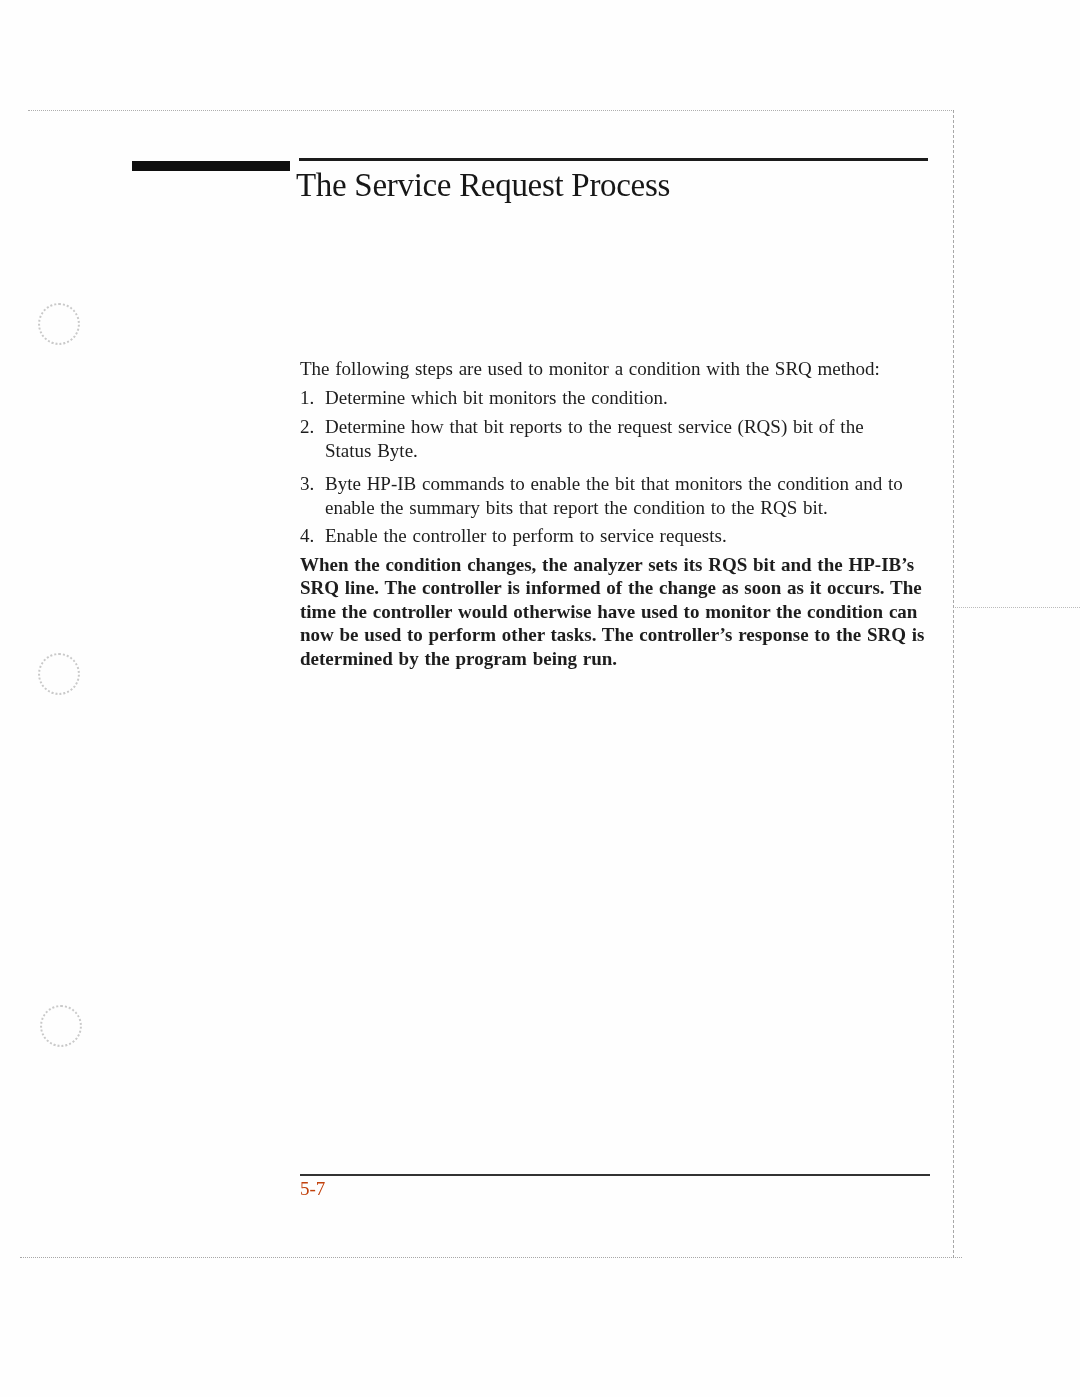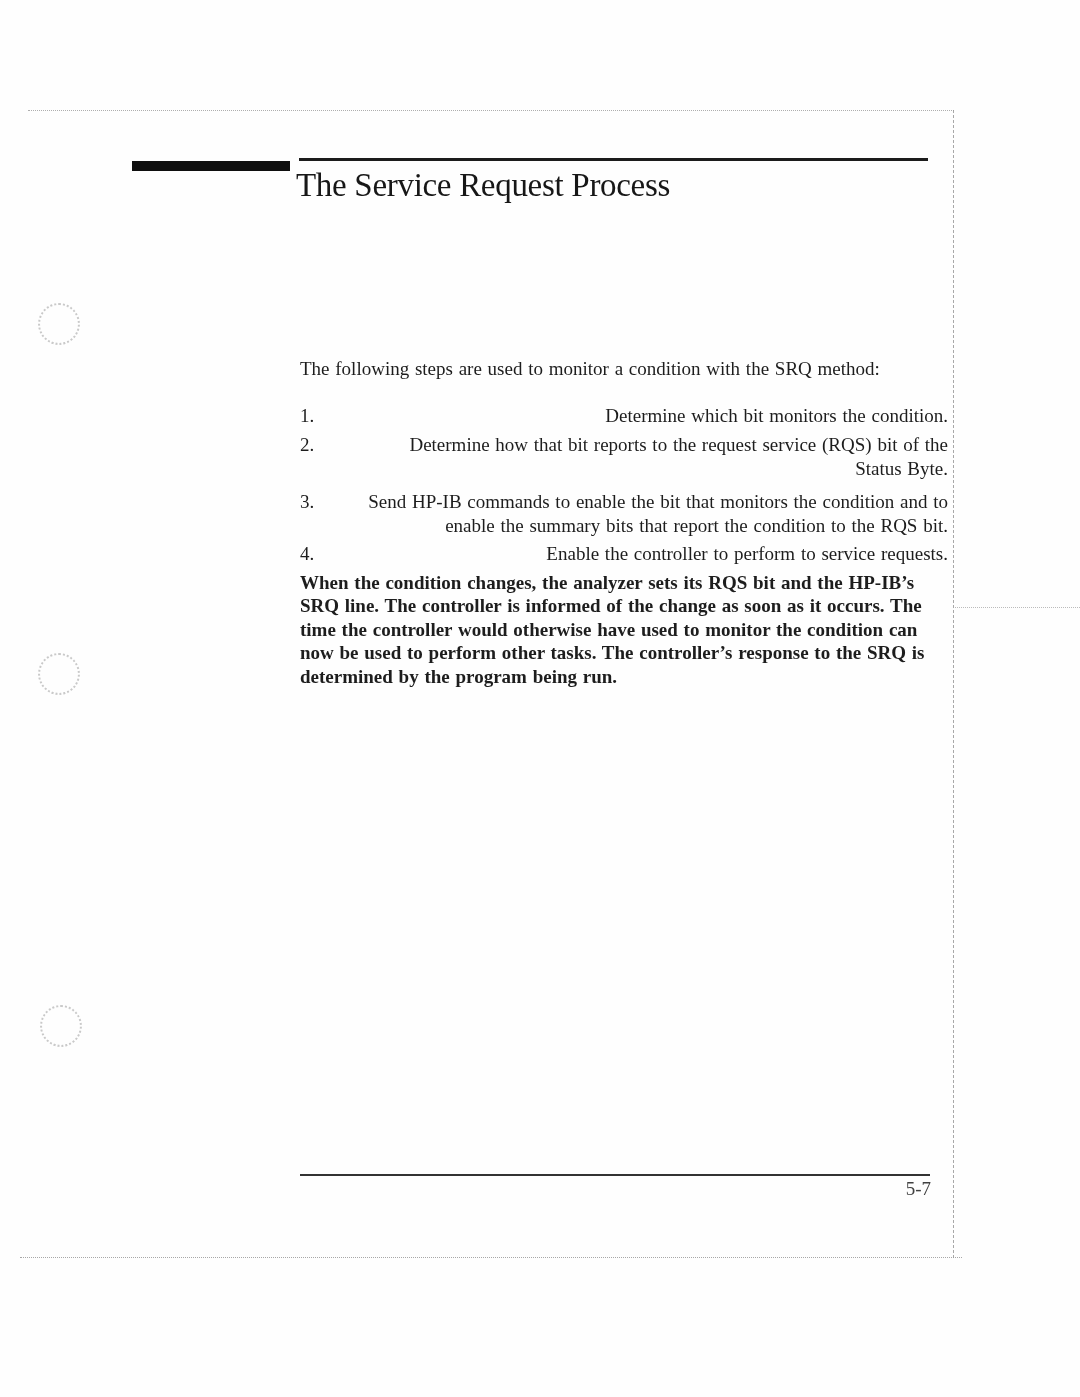--- a/index.html
+++ b/index.html
@@ -51,36 +51,36 @@
     position: absolute; left: 296px; top: 167px;
     font-size: 33px; letter-spacing: -0.3px; color: #171717;
     white-space: nowrap; font-weight: 400;
   }
   
   .content {
     position: absolute; left: 300px; top: 357px; width: 648px;
     font-size: 19px; line-height: 23.5px; color: #1d1d1d;
     word-spacing: 1px;
   }
-  .intro { margin-bottom: 23px; white-space: pre-line; }
+  .intro { margin-bottom: 5px; white-space: pre-line; }
   .step { display: flex; margin-bottom: 6px; }
   .step .num { width: 25px; flex: 0 0 25px; }
-  .step .step-text { flex: 1; white-space: pre-line; text-align: right; }
+  .step .step-text { flex: 1; white-space: pre-line; }
   .step.s2 { margin-bottom: 10px; }
   .step.s3 { margin-bottom: 5px; }
   .step.s4 { margin-bottom: 5px; }
   .body-paragraph { white-space: pre-line; font-weight: bold; }
   
   .footer-rule {
     position: absolute; left: 300px; top: 1174px; width: 630px; height: 2px;
     background: #333333;
   }
   .page-number {
     position: absolute; left: 300px; top: 1177px; width: 631px;
-    text-align: right; font-size: 19px; line-height: 23px; color: #404040;
+    font-size: 19px; line-height: 23px; color: #c2410c;
   }
 </style>
 </head>
 <body>
 
 <div class="page">
 
   <div class="scan-top-line"></div>
   <div class="scan-right-line"></div>
   <div class="scan-bottom-line"></div>
@@ -100,21 +100,21 @@
       <span class="num">1.</span>
       <span class="step-text">Determine which bit monitors the condition.</span>
     </div>
     <div class="step s2">
       <span class="num">2.</span>
       <span class="step-text">Determine how that bit reports to the request service (RQS) bit of the
 Status Byte.</span>
     </div>
     <div class="step s3">
       <span class="num">3.</span>
-      <span class="step-text">Send HP-IB commands to enable the bit that monitors the condition and to
+      <span class="step-text">Byte HP-IB commands to enable the bit that monitors the condition and to
 enable the summary bits that report the condition to the RQS bit.</span>
     </div>
     <div class="step s4">
       <span class="num">4.</span>
       <span class="step-text">Enable the controller to perform to service requests.</span>
     </div>
 
     <p class="body-paragraph">When the condition changes, the analyzer sets its RQS bit and the HP-IB’s
 SRQ line.  The controller is informed of the change as soon as it occurs.  The
 time the controller would otherwise have used to monitor the condition can

